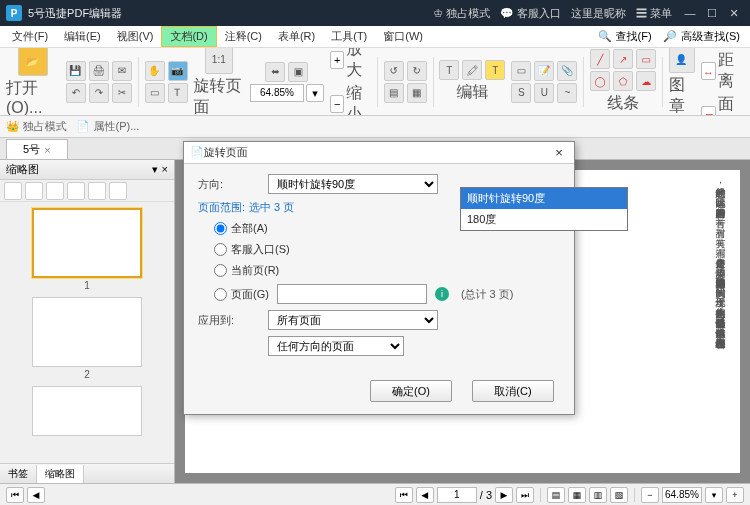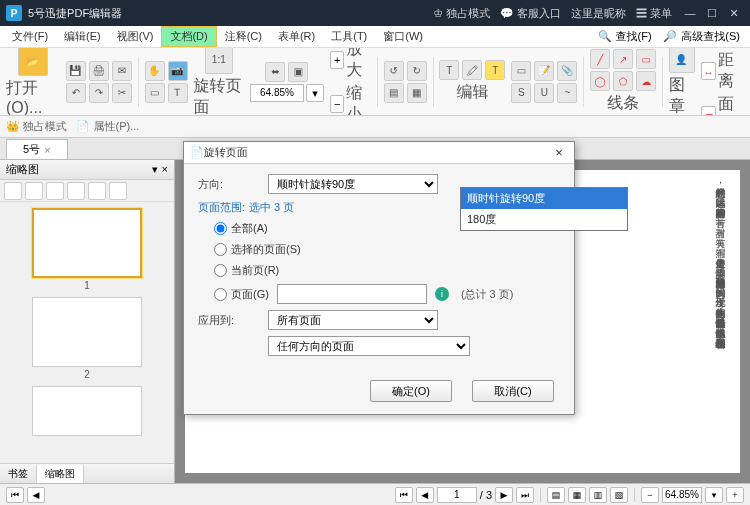--- a/index.html
+++ b/index.html
@@ -350,41 +350,41 @@
       <span class="link">页面范围:</span>
       <span style="margin-left:4px;color:#1a6fc4">选中 3 页</span>
     </div>
     <div class="radios">
       <label>
           <input type="radio" checked="" style=""> 
           <span>全部(A)</span>
         </label>
       <label>
           <input type="radio" style=""> 
-          <span>选择的页面(S)</span>
+          <span>客服入口(S)</span>
         </label>
       <label>
           <input type="radio" style=""> 
           <span>当前页(R)</span>
         </label>
       <label>
         <input type="radio" style=""> 
           <span>页面(G)</span>
         <input type="text" style="">
         <span class="info">i</span>
         <span class="count">(总计 3 页)</span>
       </label>
     </div>
     <div class="row apply">
       <div class="lbl">应用到:</div>
       <select style="width:170px"><option>所有页面</option></select>
     </div>
     <div class="row">
       <div class="lbl"></div>
-      <select style="width:202px"><option>任何方向的页面</option></select>
+      <select style="width:136px"><option>任何方向的页面</option></select>
     </div>
 
     <div class="dropdown">
       <div class="opt sel">顺时针旋转90度</div>
       <div class="opt">180度</div>
     </div>
   </div>
   <div class="btns">
     <button>确定(O)</button>
     <button>取消(C)</button>

